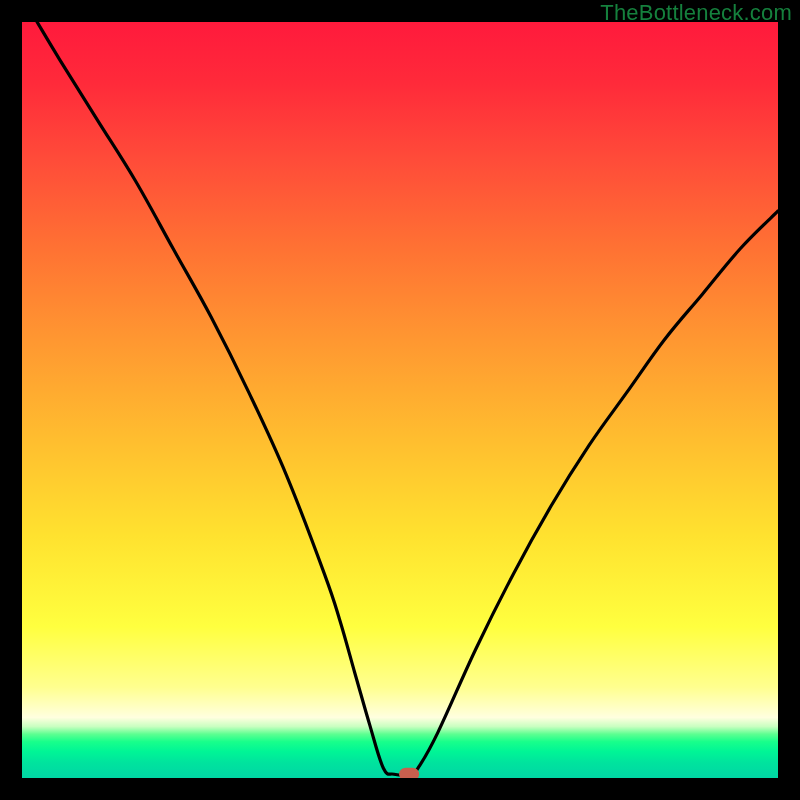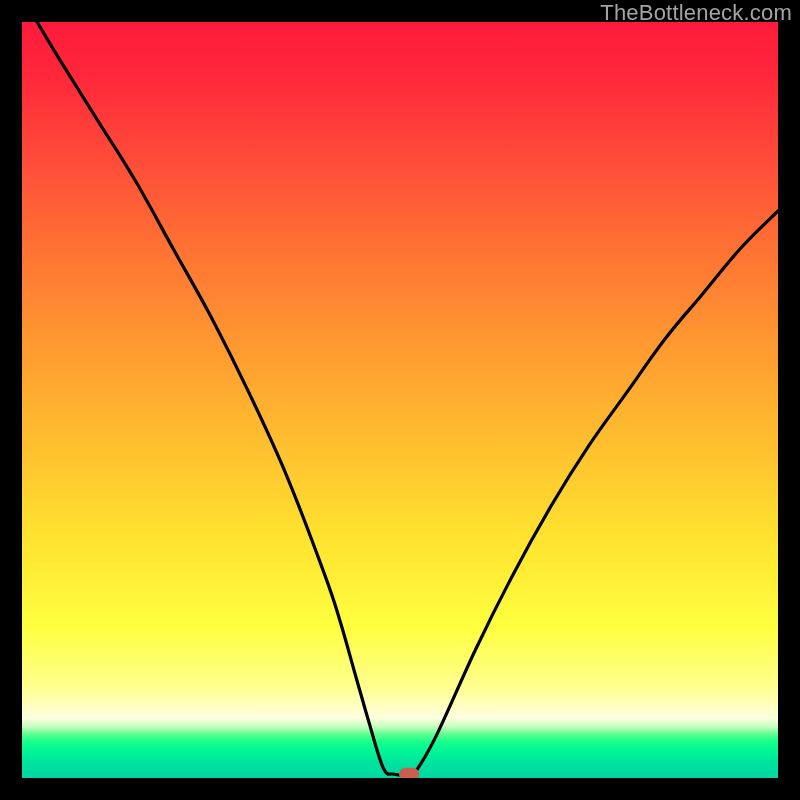--- a/index.html
+++ b/index.html
@@ -48,21 +48,21 @@
     position: absolute;
     left: 0;
     top: 0;
     width: 756px;
     height: 756px;
   }
   .watermark {
     position: absolute;
     top: 0px;
     right: 8px;
-    color: #a3a3a3;
+    color: #15803d;
     font-size: 22px;
     letter-spacing: 0.2px;
     font-weight: 400;
     user-select: none;
   }
   .curve {
     fill: none;
     stroke: #000;
     stroke-width: 3.2;
     stroke-linejoin: round;

